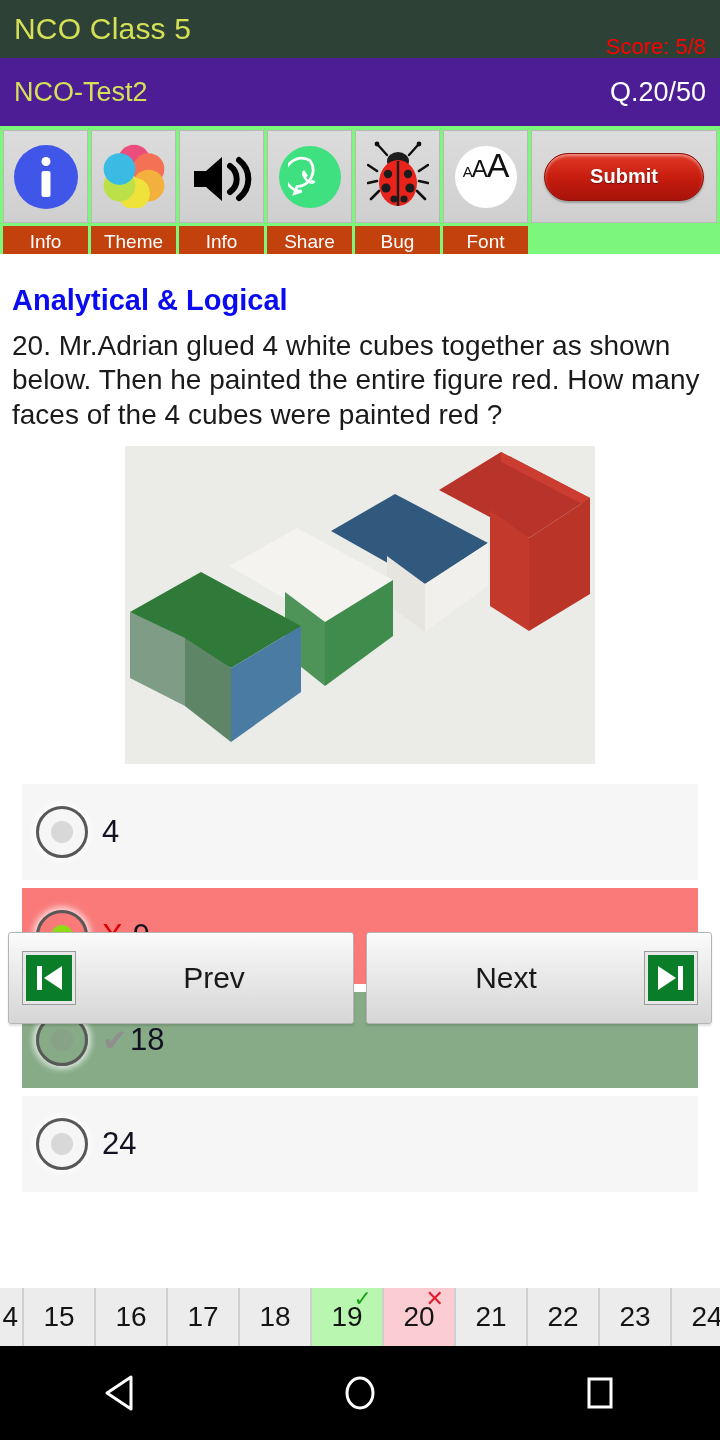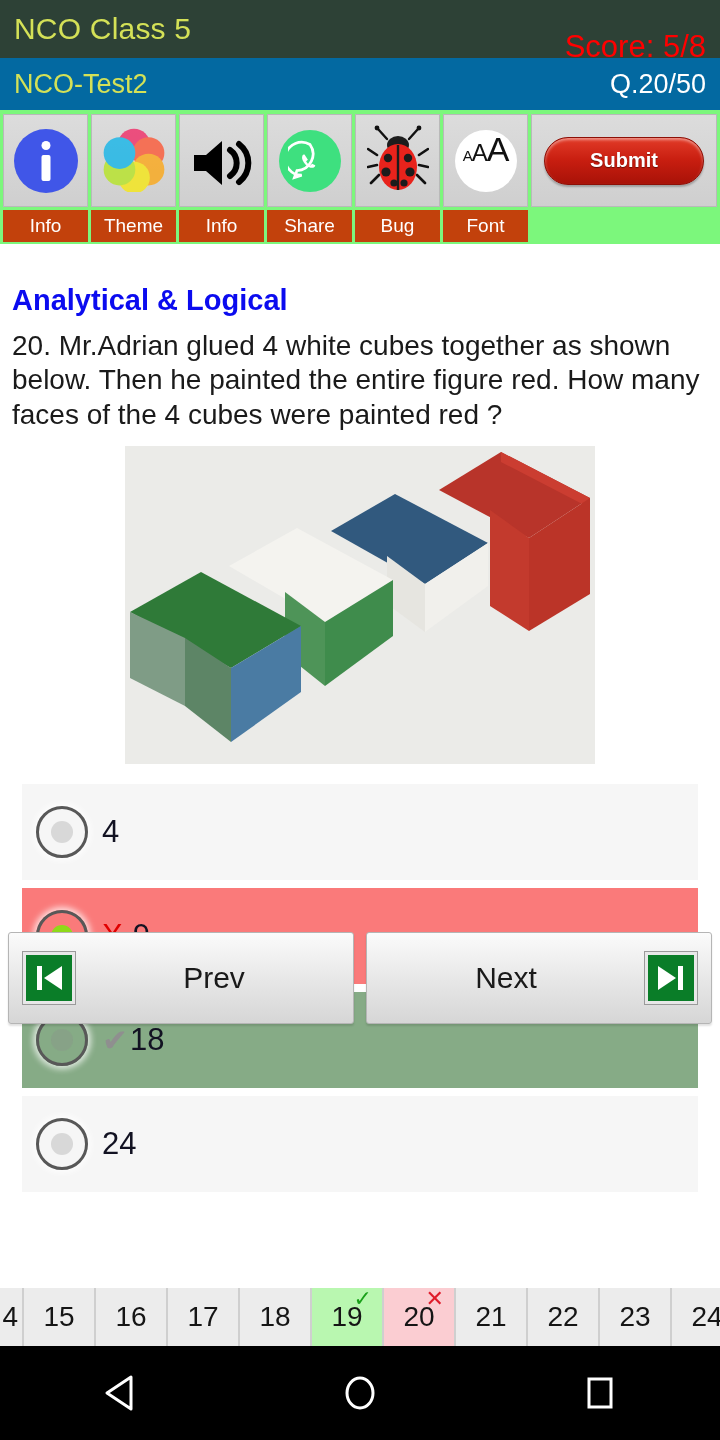--- a/index.html
+++ b/index.html
@@ -14,26 +14,26 @@
   
   .statusbar {
     height: 58px; background: #2d4136;
     display: flex; align-items: center; justify-content: space-between;
     padding: 0 14px;
   }
   .statusbar .app-title {
     color: #d4e157; font-size: 30px; font-weight: 400; letter-spacing: .2px;
   }
   .statusbar .score {
-    color: #ff0000; font-size: 31px; font-weight: 400; margin-top: 36px;
+    color: #ff0000; font-size: 22px; font-weight: 400; margin-top: 36px;
   }
 
   
   .testbar {
-    height: 52px; background: #0369a1;
+    height: 68px; background: #4c1d95;
     display: flex; align-items: center; justify-content: space-between;
     padding: 0 14px;
   }
   .testbar .test-name { color: #d4e157; font-size: 27px; }
   .testbar .q-count { color: #ffffff; font-size: 27px; }
 
   
   .toolbar {
     height: 100px; background: #7cf77c;
     display: flex; align-items: center;

